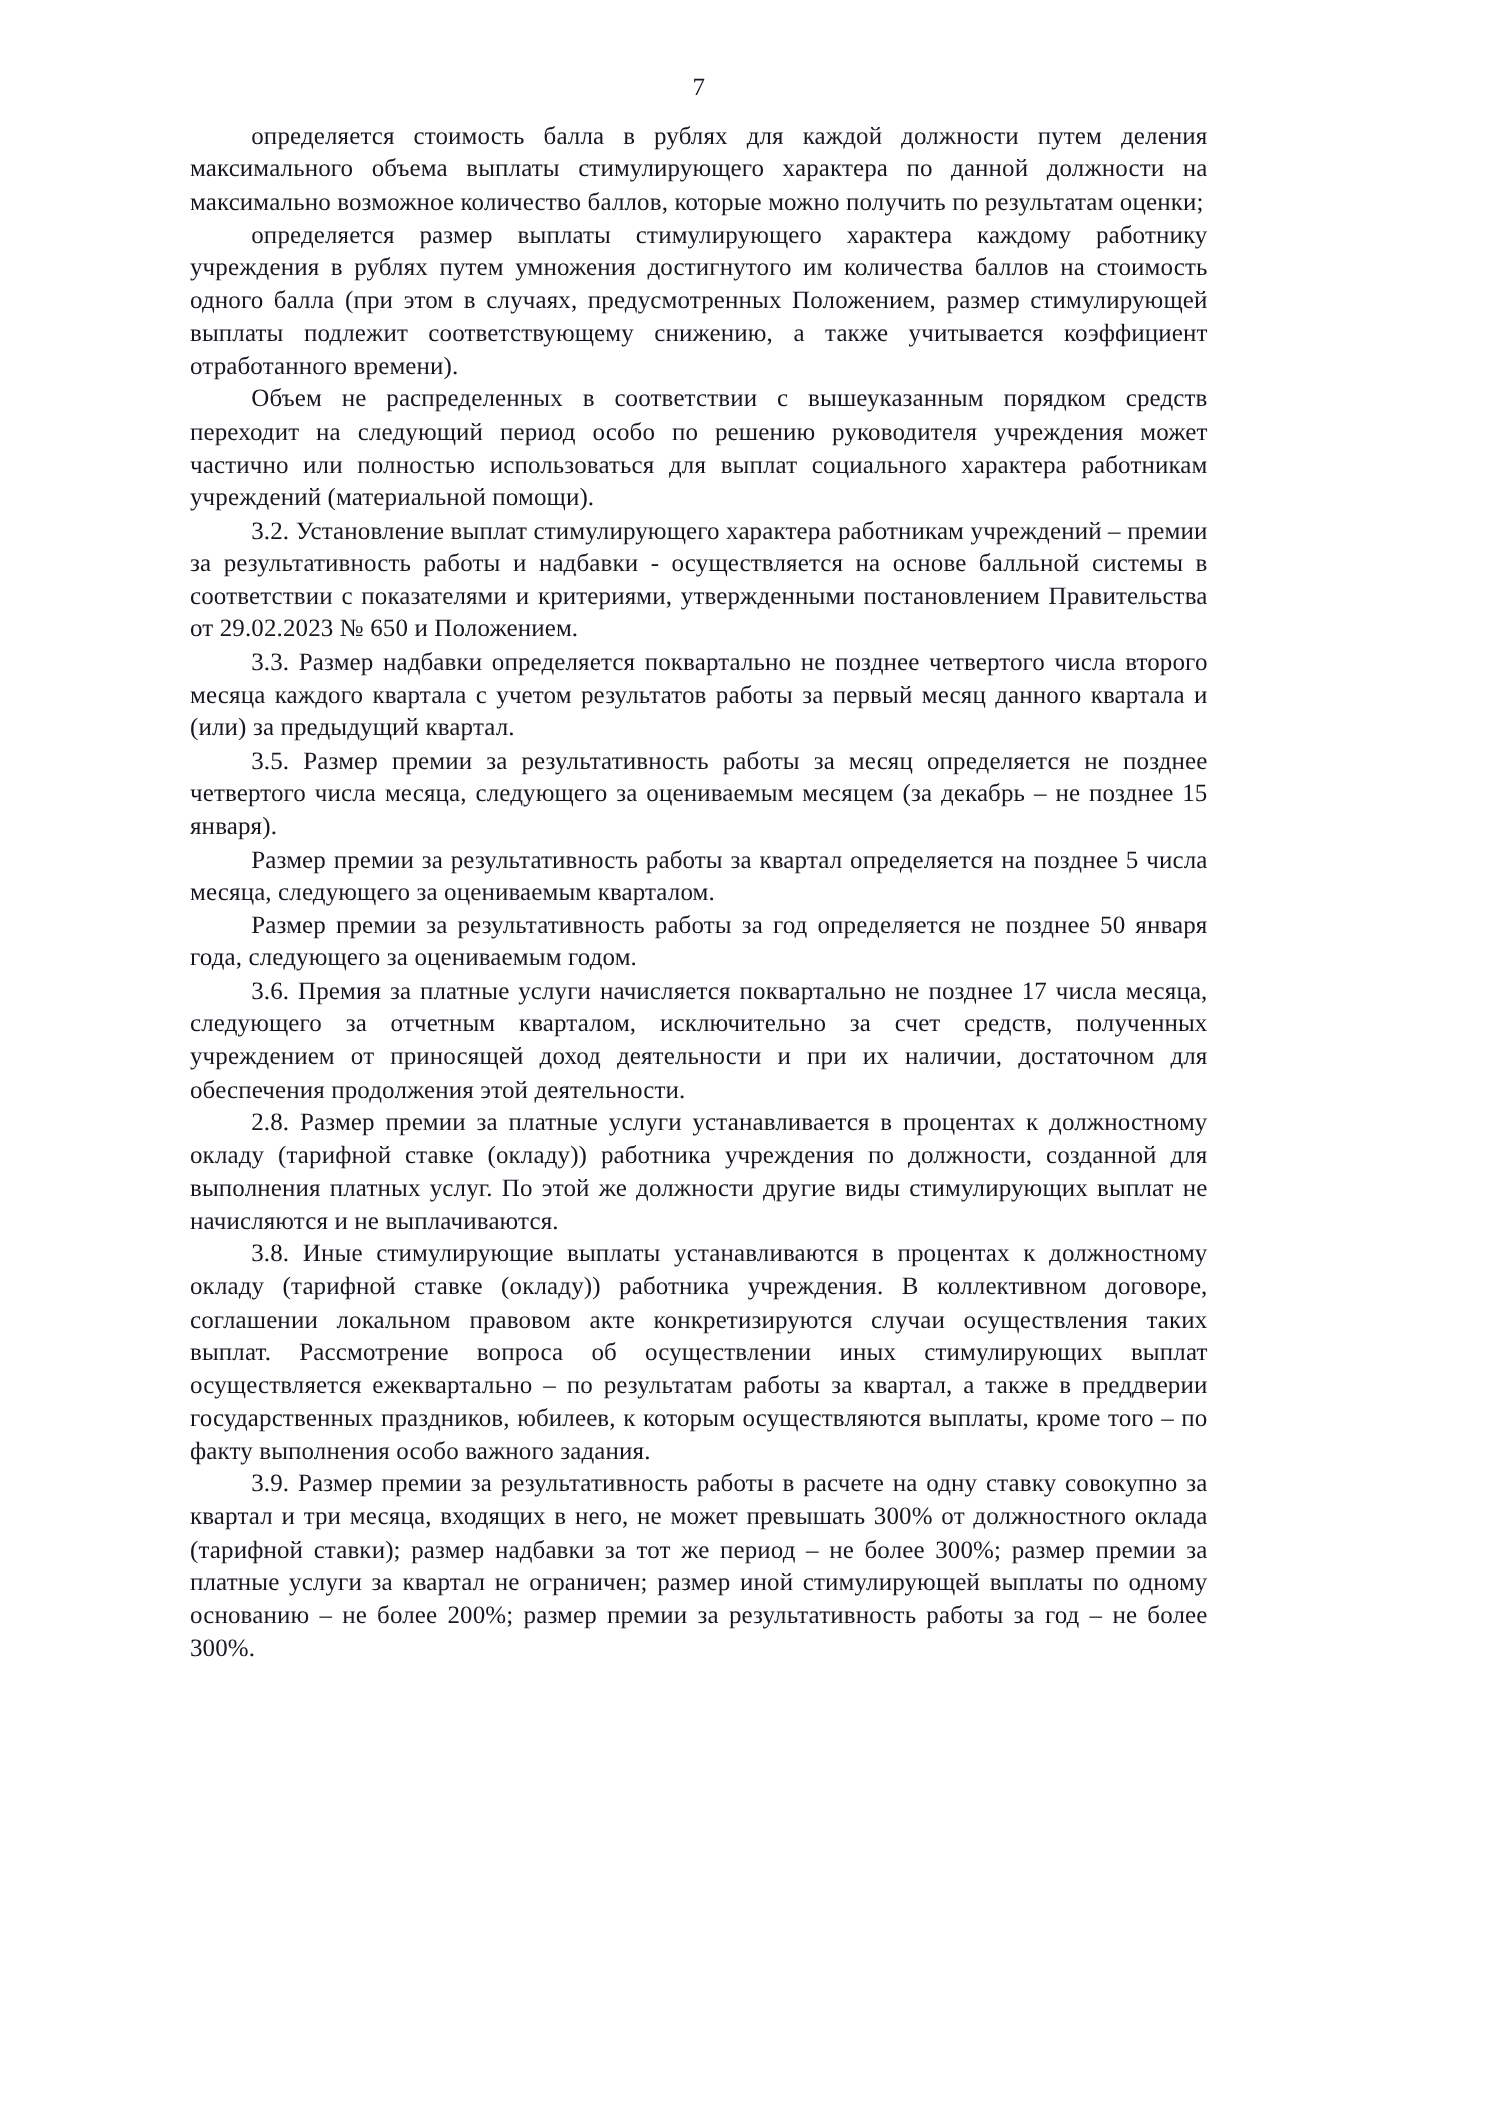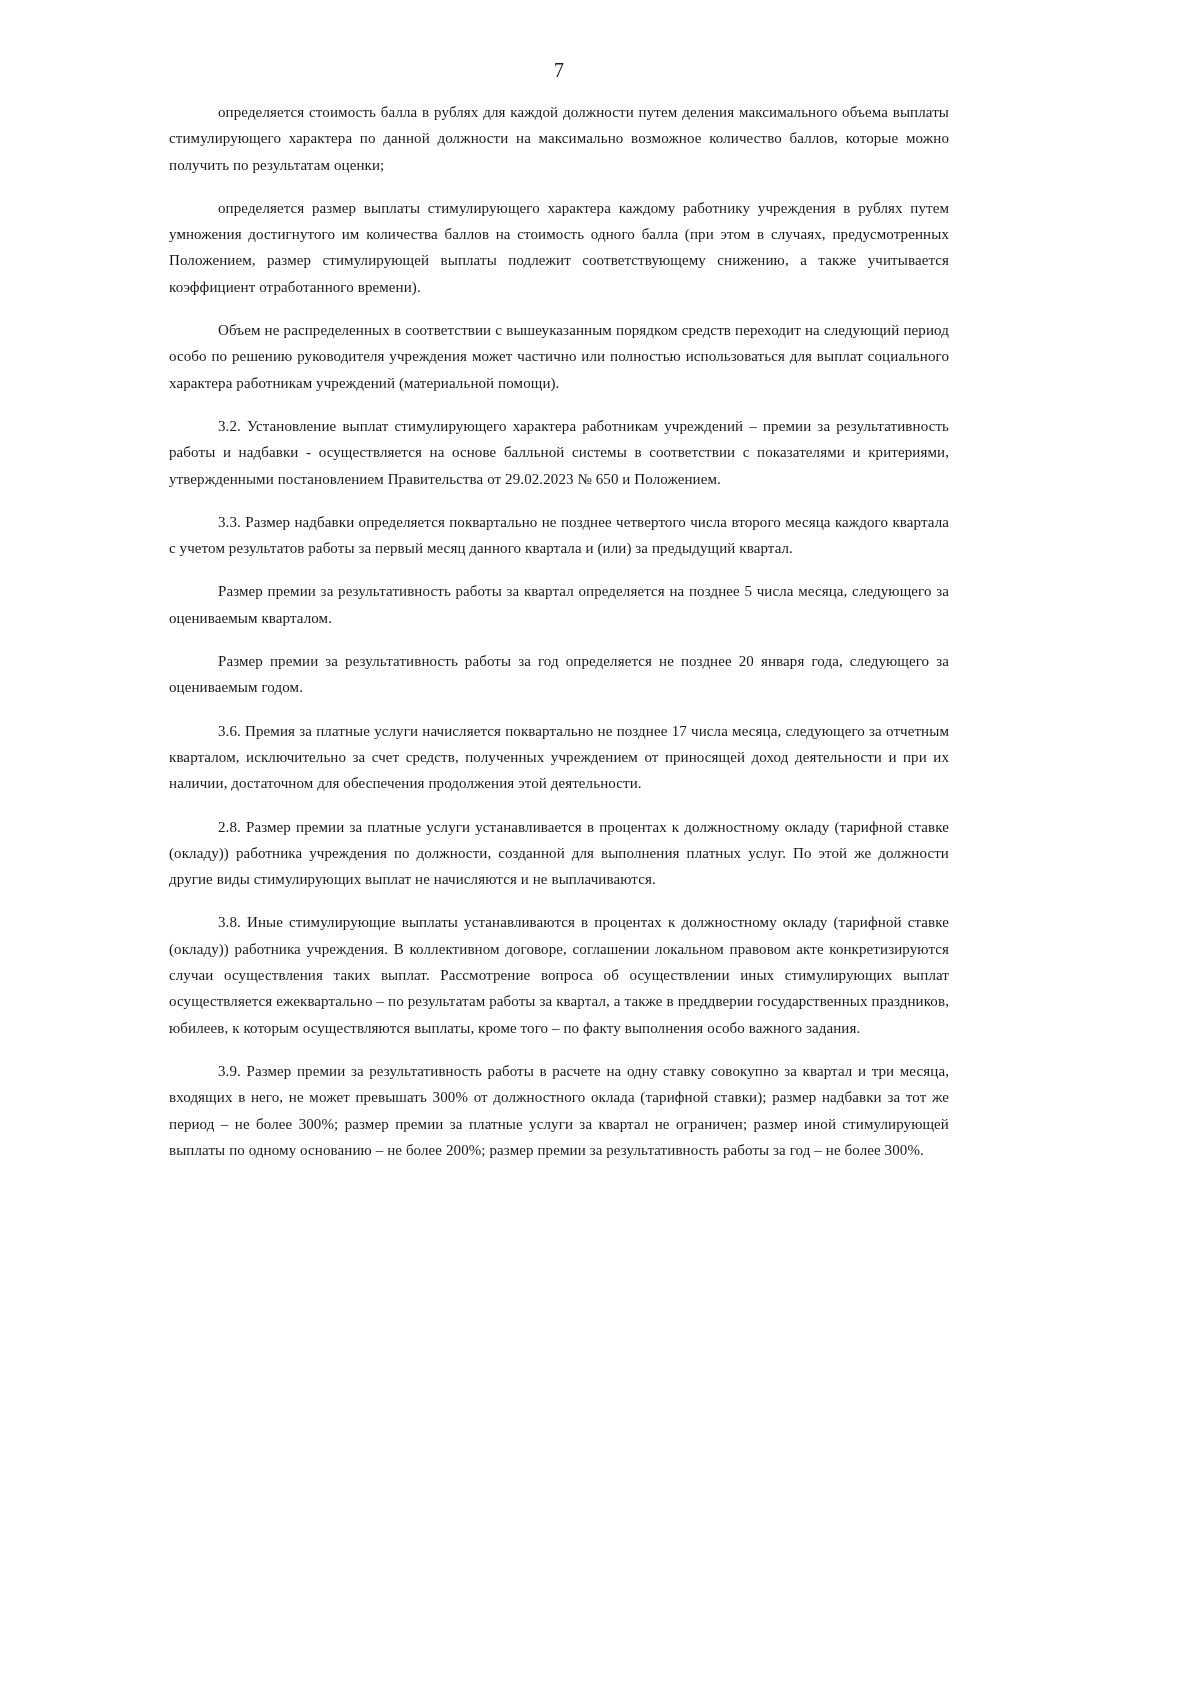--- a/index.html
+++ b/index.html
@@ -20,40 +20,41 @@
     height: 1696px;
     padding: 58px 234px 40px 152px;
   }
   .page-number {
     text-align: center;
     font-size: 20px;
     line-height: 24px;
     margin-bottom: 14px;
   }
   .content p {
-    margin: 17px;
-    font-size: 15px;
+    margin: 0;
+    font-size: 20px;
     line-height: 26.3px;
     text-align: justify;
     text-indent: 49px;
     letter-spacing: 0.1px;
   }
 </style>
 </head>
 <body>
 
 <div class="page">
   <div class="page-number">7</div>
 
   <div class="content">
     <p>определяется стоимость балла в рублях для каждой должности путем деления максимального объема выплаты стимулирующего характера по данной должности на максимально возможное количество баллов, которые можно получить по результатам оценки;</p>
     <p>определяется размер выплаты стимулирующего характера каждому работнику учреждения в рублях путем умножения достигнутого им количества баллов на стоимость одного балла (при этом в случаях, предусмотренных Положением, размер стимулирующей выплаты подлежит соответствующему снижению, а также учитывается коэффициент отработанного времени).</p>
     <p>Объем не распределенных в соответствии с вышеуказанным порядком средств переходит на следующий период особо по решению руководителя учреждения может частично или полностью использоваться для выплат социального характера работникам учреждений (материальной помощи).</p>
     <p>3.2. Установление выплат стимулирующего характера работникам учреждений – премии за результативность работы и надбавки - осуществляется на основе балльной системы в соответствии с показателями и критериями, утвержденными постановлением Правительства от 29.02.2023 № 650 и Положением.</p>
     <p>3.3. Размер надбавки определяется поквартально не позднее четвертого числа второго месяца каждого квартала с учетом результатов работы за первый месяц данного квартала и (или) за предыдущий квартал.</p>
+    <p>3.5. Размер премии за результативность работы за месяц определяется не позднее четвертого числа месяца, следующего за оцениваемым месяцем (за декабрь – не позднее 15 января).</p>
     <p>Размер премии за результативность работы за квартал определяется на позднее 5 числа месяца, следующего за оцениваемым кварталом.</p>
-    <p>Размер премии за результативность работы за год определяется не позднее 20 января года, следующего за оцениваемым годом.</p>
+    <p>Размер премии за результативность работы за год определяется не позднее 50 января года, следующего за оцениваемым годом.</p>
     <p>3.6. Премия за платные услуги начисляется поквартально не позднее 17 числа месяца, следующего за отчетным кварталом, исключительно за счет средств, полученных учреждением от приносящей доход деятельности и при их наличии, достаточном для обеспечения продолжения этой деятельности.</p>
     <p>2.8. Размер премии за платные услуги устанавливается в процентах к должностному окладу (тарифной ставке (окладу)) работника учреждения по должности, созданной для выполнения платных услуг. По этой же должности другие виды стимулирующих выплат не начисляются и не выплачиваются.</p>
     <p>3.8. Иные стимулирующие выплаты устанавливаются в процентах к должностному окладу (тарифной ставке (окладу)) работника учреждения. В коллективном договоре, соглашении локальном правовом акте конкретизируются случаи осуществления таких выплат. Рассмотрение вопроса об осуществлении иных стимулирующих выплат осуществляется ежеквартально – по результатам работы за квартал, а также в преддверии государственных праздников, юбилеев, к которым осуществляются выплаты, кроме того – по факту выполнения особо важного задания.</p>
     <p>3.9. Размер премии за результативность работы в расчете на одну ставку совокупно за квартал и три месяца, входящих в него, не может превышать 300% от должностного оклада (тарифной ставки); размер надбавки за тот же период – не более 300%; размер премии за платные услуги за квартал не ограничен; размер иной стимулирующей выплаты по одному основанию – не более 200%; размер премии за результативность работы за год – не более 300%.</p>
   </div>
 </div>
 
 </body></html>

